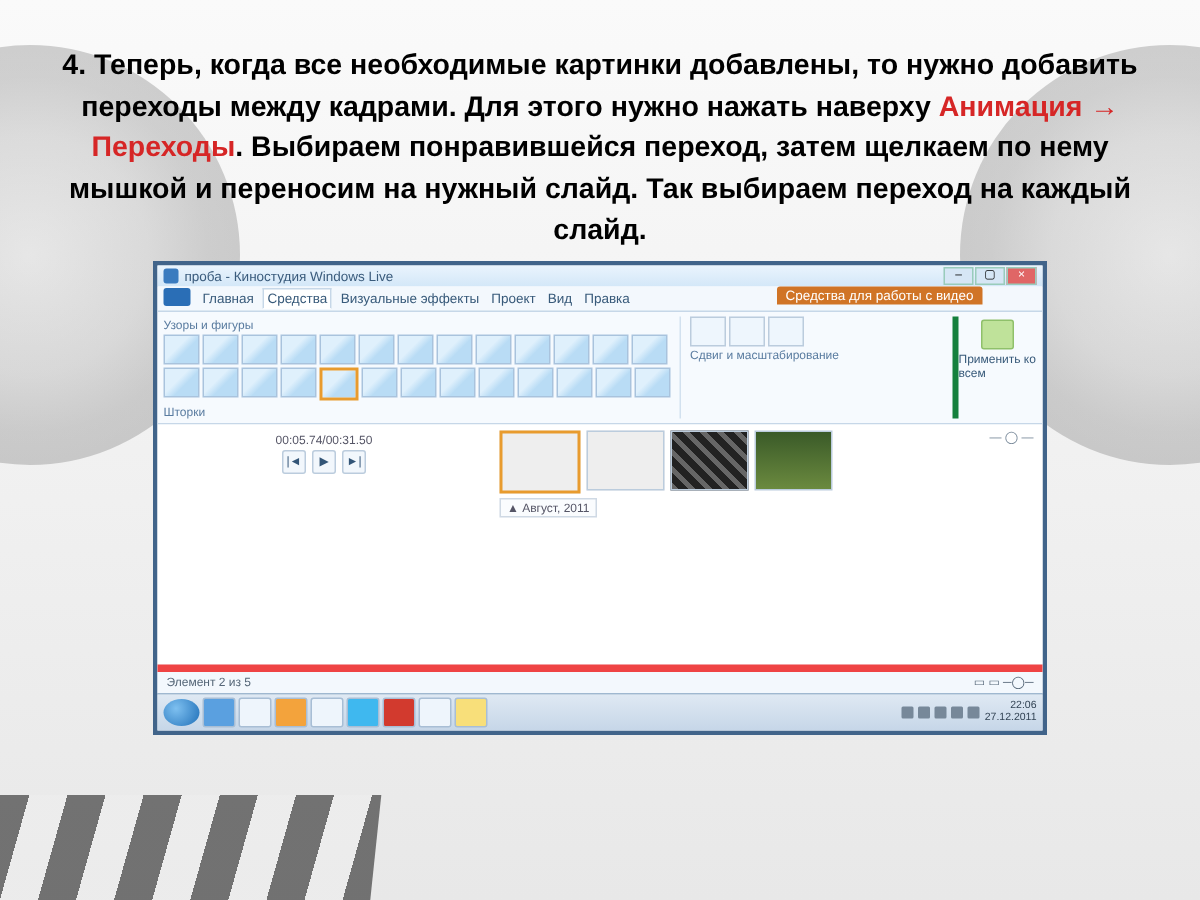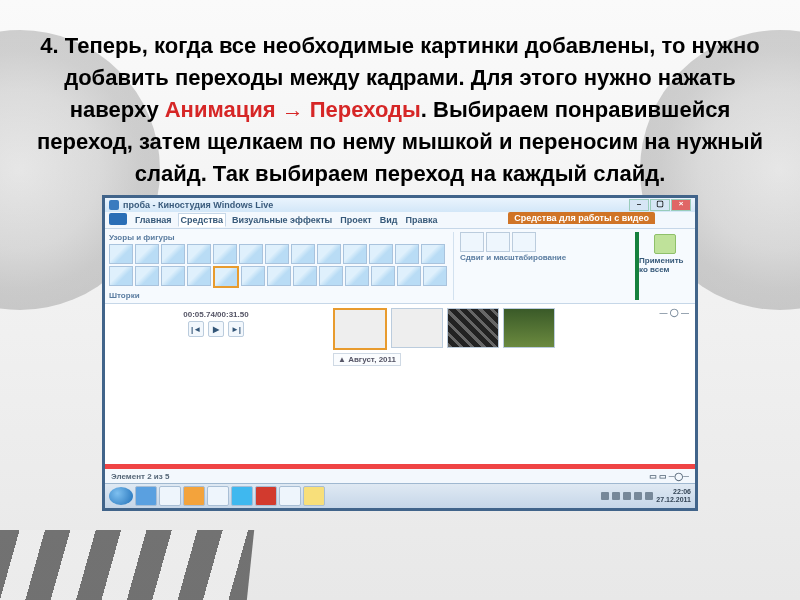--- a/index.html
+++ b/index.html
@@ -37,38 +37,37 @@
     opacity: 0.6;
     transform: skewX(-6deg);
   }
   .content {
     position: relative;
     z-index: 2;
     padding: 30px 30px 0 30px;
     text-align: center;
   }
   .heading {
-    font-size: 22px;
+    font-size: 19px;
     font-weight: bold;
     line-height: 1.45;
     color: #000;
   }
   .heading .hl { color: #d62626; }
   .screenshot {
     position: relative;
     z-index: 2;
     margin: 6px auto 0 auto;
     width: 590px;
     height: 310px;
     border: 3px solid #41648a;
     background: #fff;
     display: flex;
     flex-direction: column;
     font-size: 9px;
-    font-weight: bold;
   }
   
   .titlebar {
     height: 14px;
     background: linear-gradient(#eaf4fd, #d3e7f8);
     display: flex;
     align-items: center;
     padding: 0 4px;
     gap: 4px;
   }

